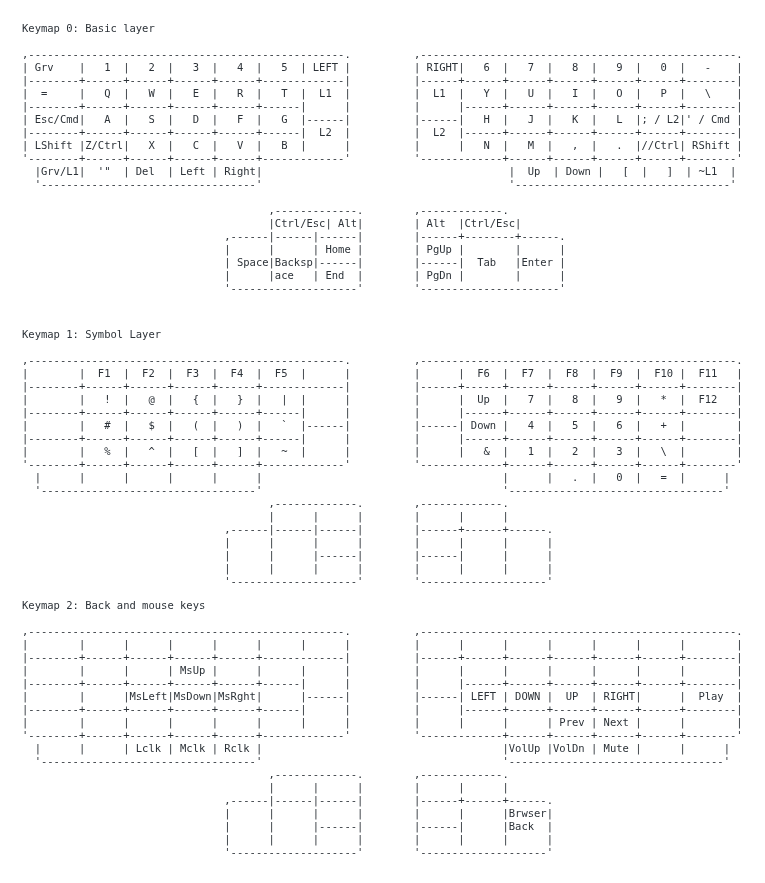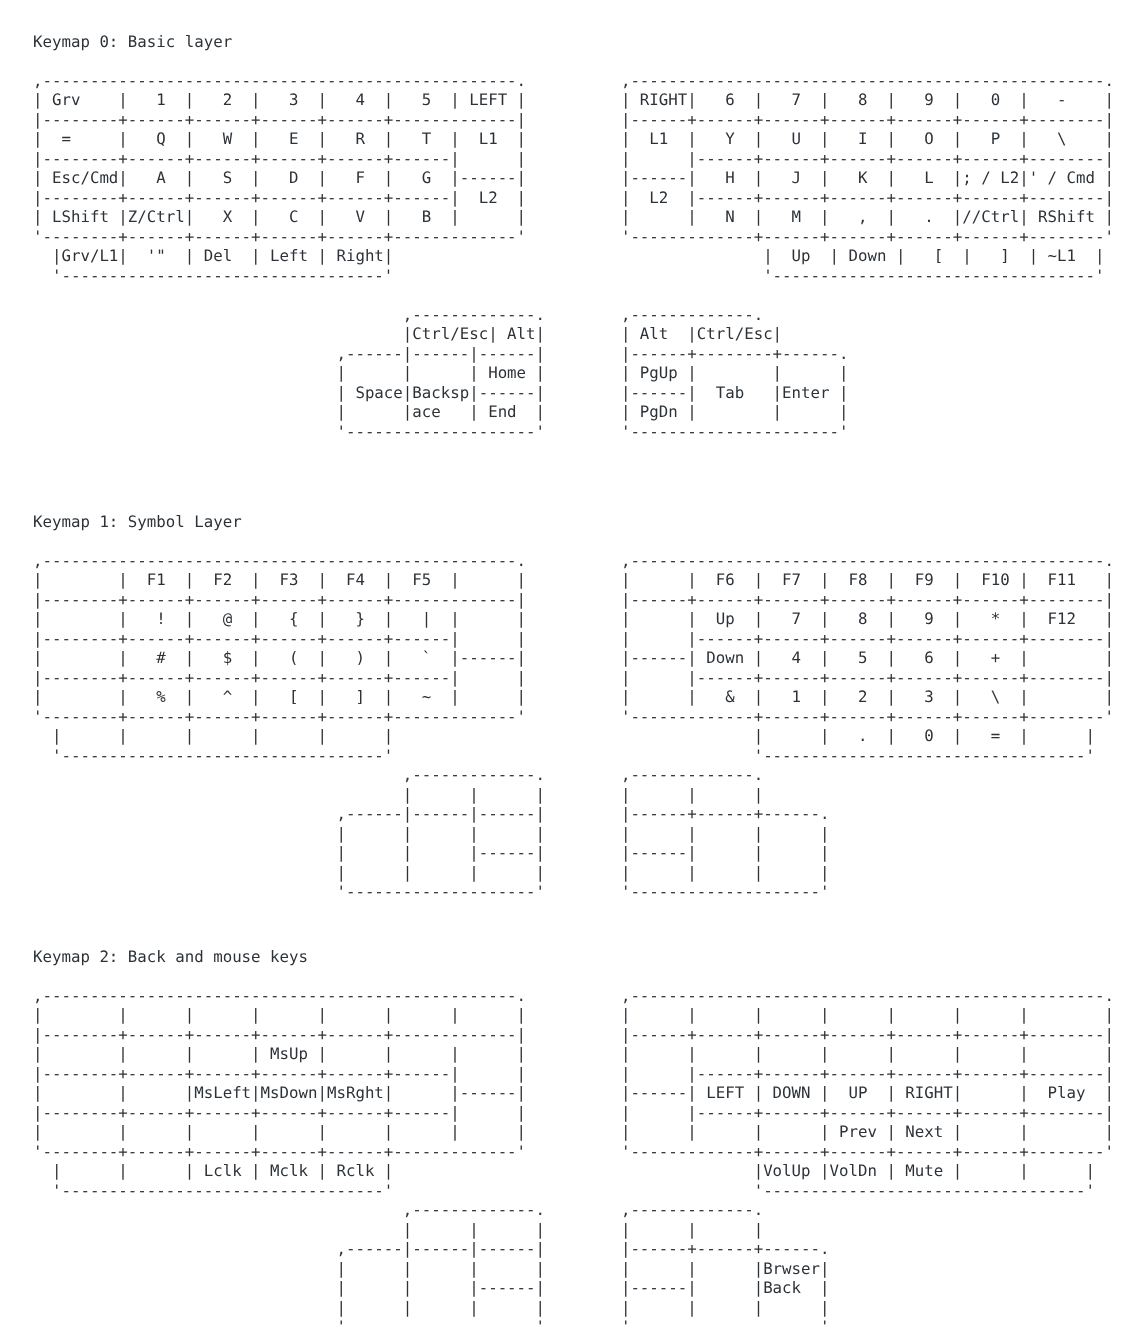--- a/index.html
+++ b/index.html
@@ -27,22 +27,22 @@
   }
   .km-section pre.km-art {
     margin: 0;
     padding: 0;
     font-family: "DejaVu Sans Mono", "Liberation Mono", monospace;
     font-size: 10.5px;
     line-height: 13px;
     white-space: pre;
     color: #2c3238;
   }
-  .km-section.s0 { margin-bottom: 47px; }
-  .km-section.s1 { margin-bottom: 30px; }
+  .km-section.s0 { margin-bottom: 33px; }
+  .km-section.s1 { margin-bottom: 11px; }
   .km-section.s2 { margin-bottom: 0; }
 </style>
 </head>
 <body style="background: rgb(255, 255, 255);">
 
 <div class="doc">
 
   <div class="km-section s0">
     <div class="km-title">Keymap 0: Basic layer</div>
     <pre class="km-art">,--------------------------------------------------.          ,--------------------------------------------------.

